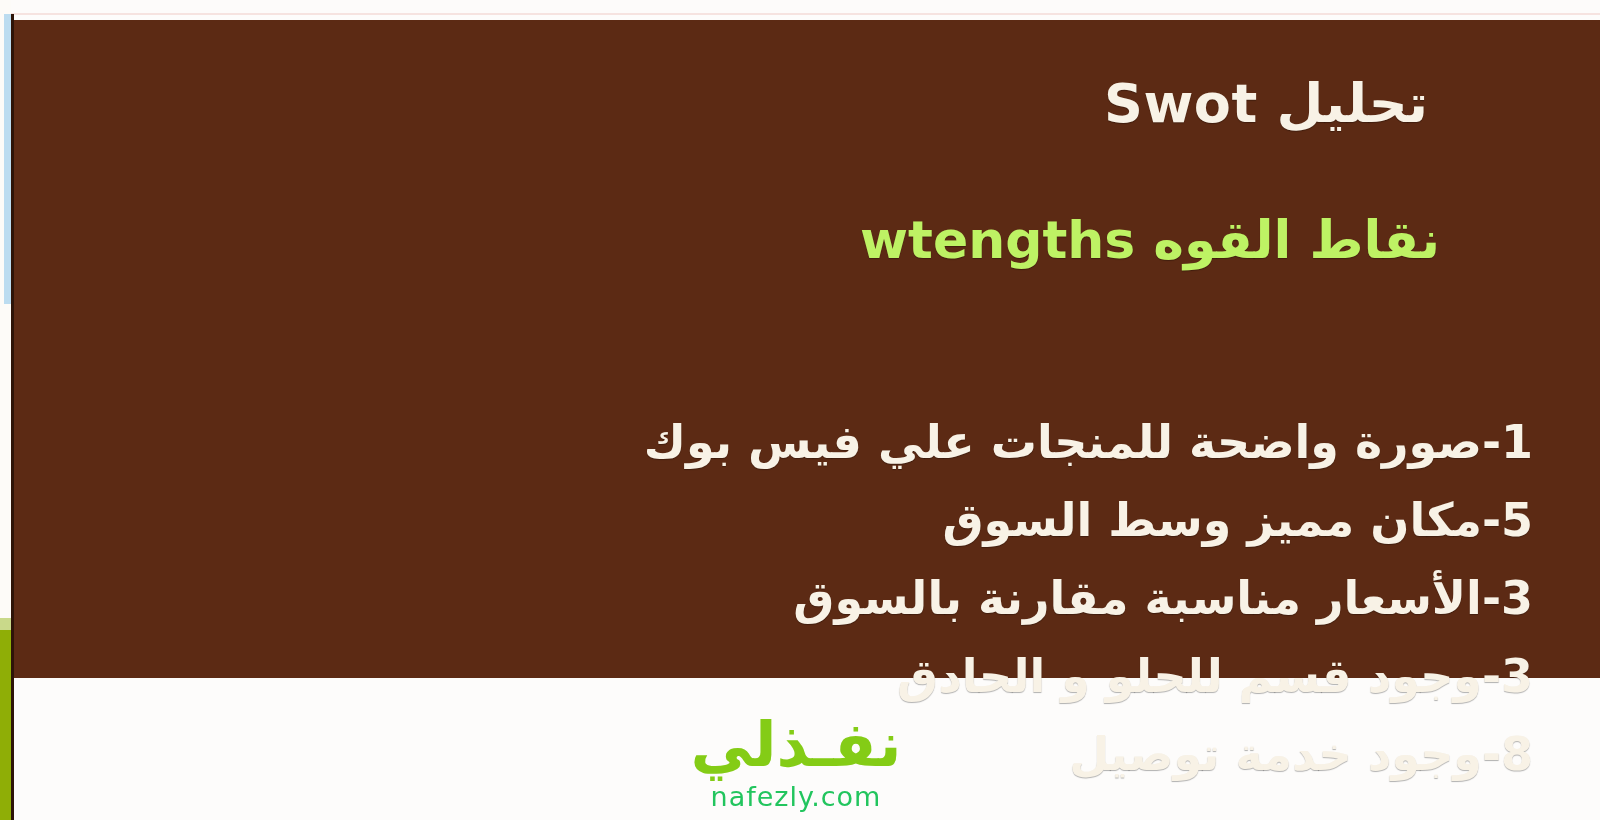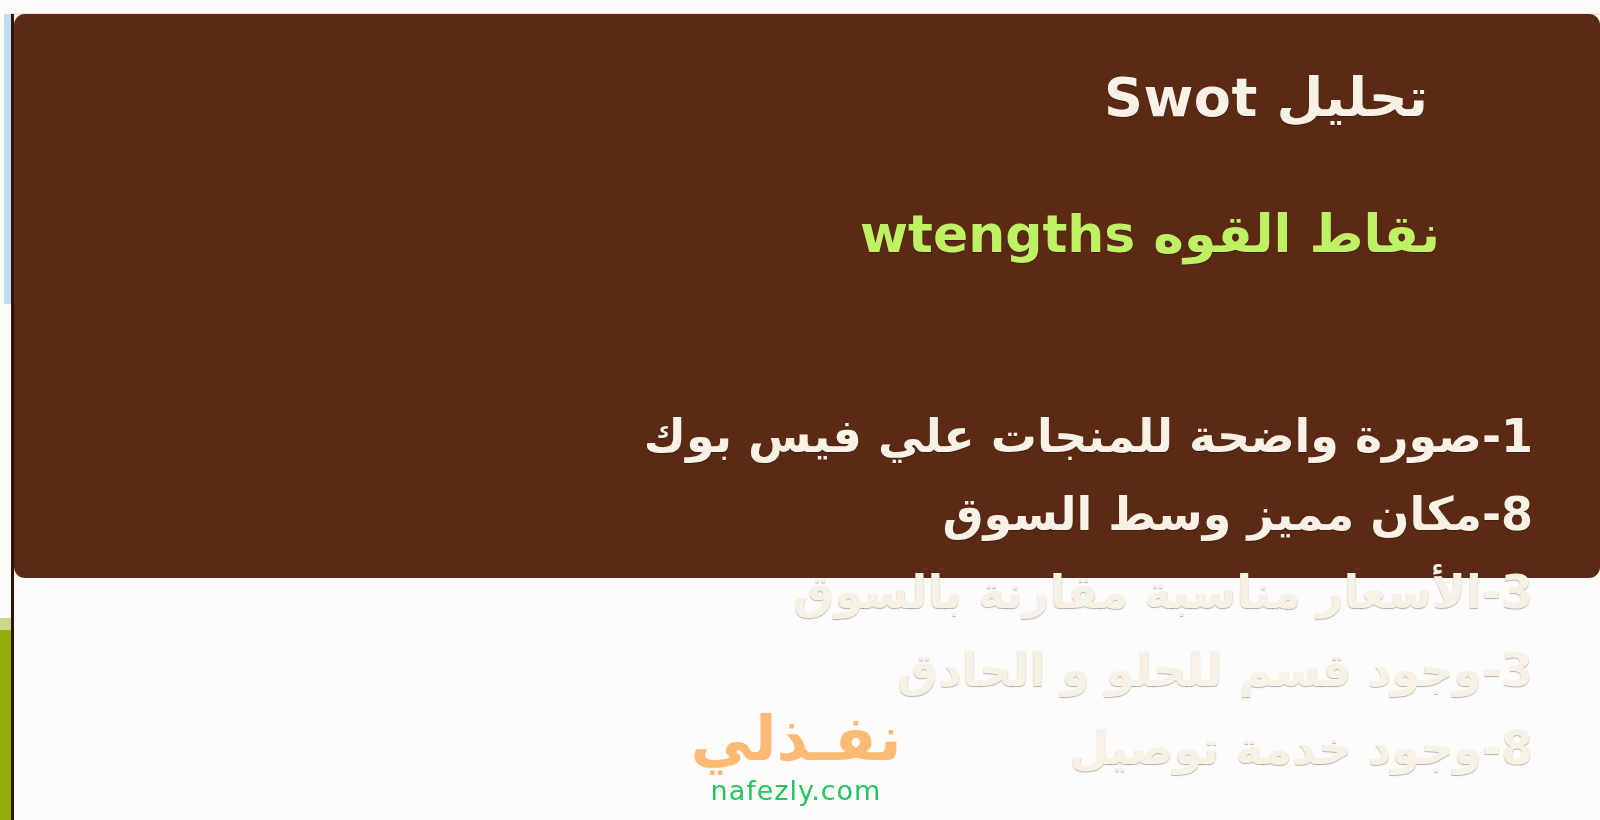--- a/index.html
+++ b/index.html
@@ -79,26 +79,25 @@
     top: 14px;
     left: 11px;
     width: 3px;
     height: 806px;
     background: #2e1408;
   }
 
   
   .slide {
     position: absolute;
-    top: 14px;
+    top: 20px;
     left: 14px;
     width: 1586px;
-    height: 564px;
+    height: 658px;
     background: #5c2a14;
-    border-radius: 11px;
   }
 
   .slide-inner {
     position: absolute;
     inset: 0;
     padding: 0 60px 0 0;
     box-sizing: border-box;
   }
 
   .heading {
@@ -147,21 +146,21 @@
   .watermark {
     position: absolute;
     left: 662px;
     top: 694px;
     width: 240px;
     text-align: center;
     direction: rtl;
   }
   .watermark .mark-ar {
     display: block;
-    color: #fdba74;
+    color: #84cc16;
     font-size: 62px;
     font-weight: bold;
     letter-spacing: 2px;
     line-height: 62px;
   }
   .watermark .mark-url {
     display: block;
     margin-top: 6px;
     color: #22c55e;
     font-size: 27px;
@@ -188,21 +187,21 @@
 
   <div class="slide">
     <div class="slide-inner">
 
       <div class="heading">تحليل Swot</div>
 
       <div class="subheading">نقاط القوه wtengths</div>
 
       <ul class="points">
         <li>1-صورة واضحة للمنجات علي فيس بوك</li>
-        <li>8-مكان مميز وسط السوق</li>
+        <li>5-مكان مميز وسط السوق</li>
         <li>3-الأسعار مناسبة مقارنة بالسوق</li>
         <li>3-وجود قسم للحلو و الحادق</li>
         <li>8-وجود خدمة توصيل</li>
       </ul>
 
       <div class="watermark">
         <span class="mark-ar">نفـذلي</span>
         <span class="mark-url">nafezly.com</span>
       </div>
 

